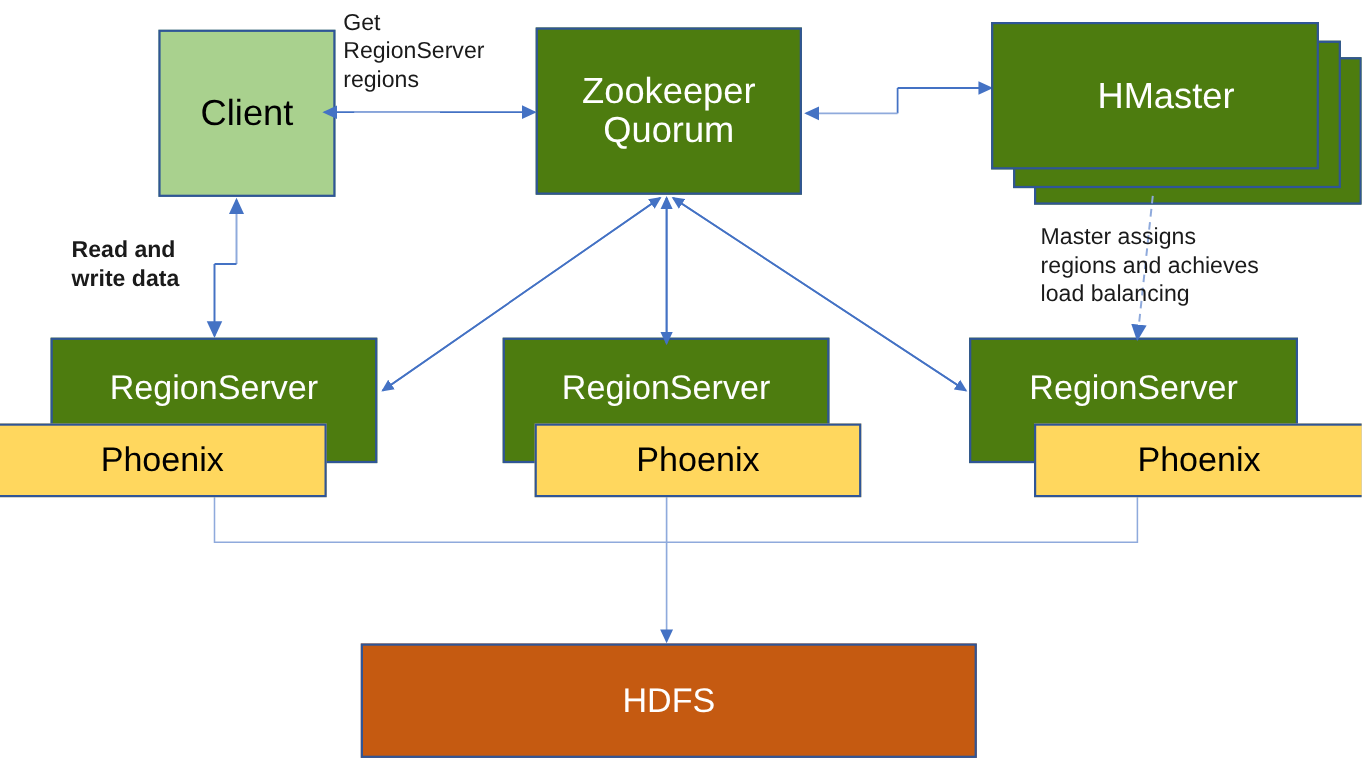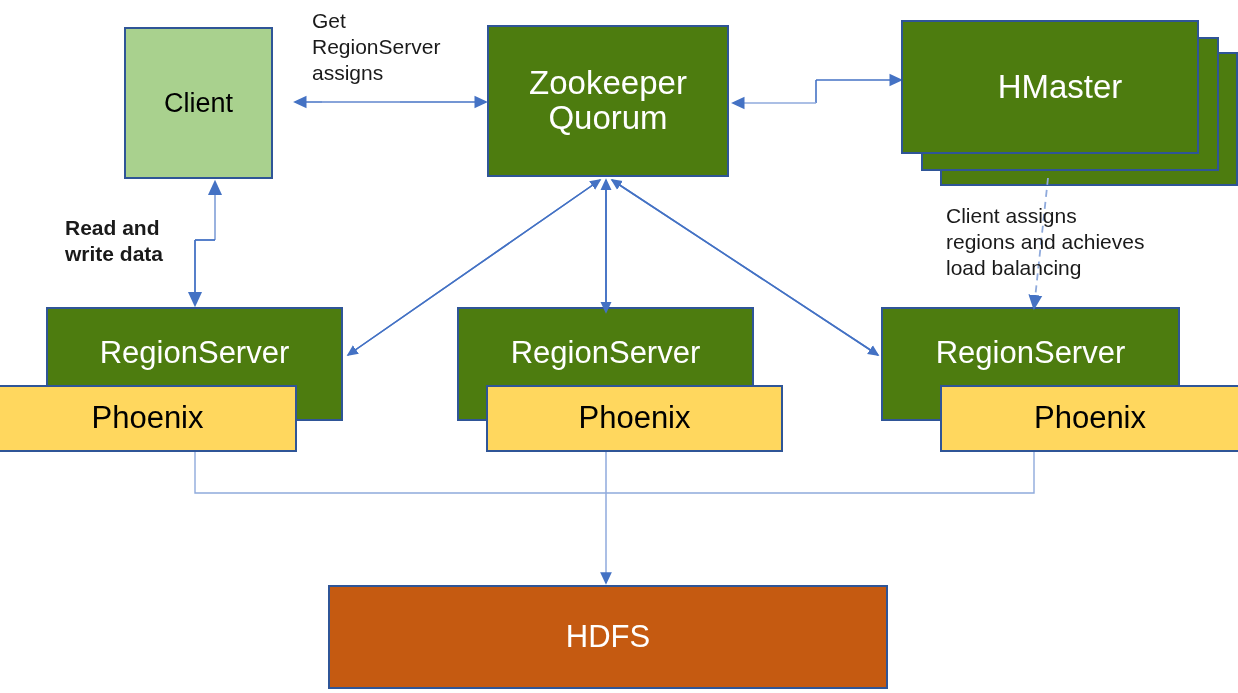--- a/index.html
+++ b/index.html
@@ -66,21 +66,21 @@
     <g>
       <line x1="1048" y1="178" x2="1034" y2="308" stroke="#8FAADC" stroke-width="1.8" stroke-dasharray="7 5" marker-end="url(#ah)"></line>
     </g>
 
     <g>
       <polyline points="195,452 195,493 1034,493 1034,452" fill="none" stroke="#8FAADC" stroke-width="1.4"></polyline>
       <line x1="606" y1="452" x2="606" y2="583" stroke="#8FAADC" stroke-width="1.5" marker-end="url(#ah)"></line>
     </g>
   </svg>
 
-  <div class="node green z-mid" style="left:124px;top:27px;width:149px;height:152px;font-size:27px;">Client</div>
+  <div class="node green z-mid" style="left:144px;top:27px;width:161px;height:152px;font-size:33px;">Client</div>
 
   <div class="node blue z-mid" style="left:487px;top:25px;width:242px;height:152px;font-size:33px;">Zookeeper
 Quorum</div>
 
   <div class="node blue z-front" style="left:901px;top:20px;width:298px;height:134px;font-size:33px;padding-left:20px;">HMaster</div>
 
   <div class="node blue z-mid" style="left:46px;top:307px;width:297px;height:114px;font-size:31px;align-items:flex-start;padding-top:28px;">RegionServer</div>
 
   <div class="node blue z-mid" style="left:457px;top:307px;width:297px;height:114px;font-size:31px;align-items:flex-start;padding-top:28px;">RegionServer</div>
 
@@ -89,22 +89,22 @@
   <div class="node yellow z-front" style="left:-2px;top:385px;width:299px;height:67px;font-size:31px;">Phoenix</div>
 
   <div class="node yellow z-front" style="left:486px;top:385px;width:297px;height:67px;font-size:31px;">Phoenix</div>
 
   <div class="node yellow z-front" style="left:940px;top:385px;width:300px;height:67px;font-size:31px;">Phoenix</div>
 
   <div class="node orange z-front" style="left:328px;top:585px;width:560px;height:104px;font-size:31px;">HDFS</div>
 
   <div class="lbl z-text" style="left:312px;top:8px;width:170px;">Get
 RegionServer
-assigns</div>
+regions</div>
 
   <div class="lbl z-text" style="left:65px;top:215px;width:170px;font-weight:bold;">Read and
 write data</div>
 
-  <div class="lbl z-text" style="left:946px;top:203px;width:250px;">Client assigns
+  <div class="lbl z-text" style="left:946px;top:203px;width:250px;">Master assigns
 regions and achieves
 load balancing</div>
 
 </div>
 
 </body></html>

